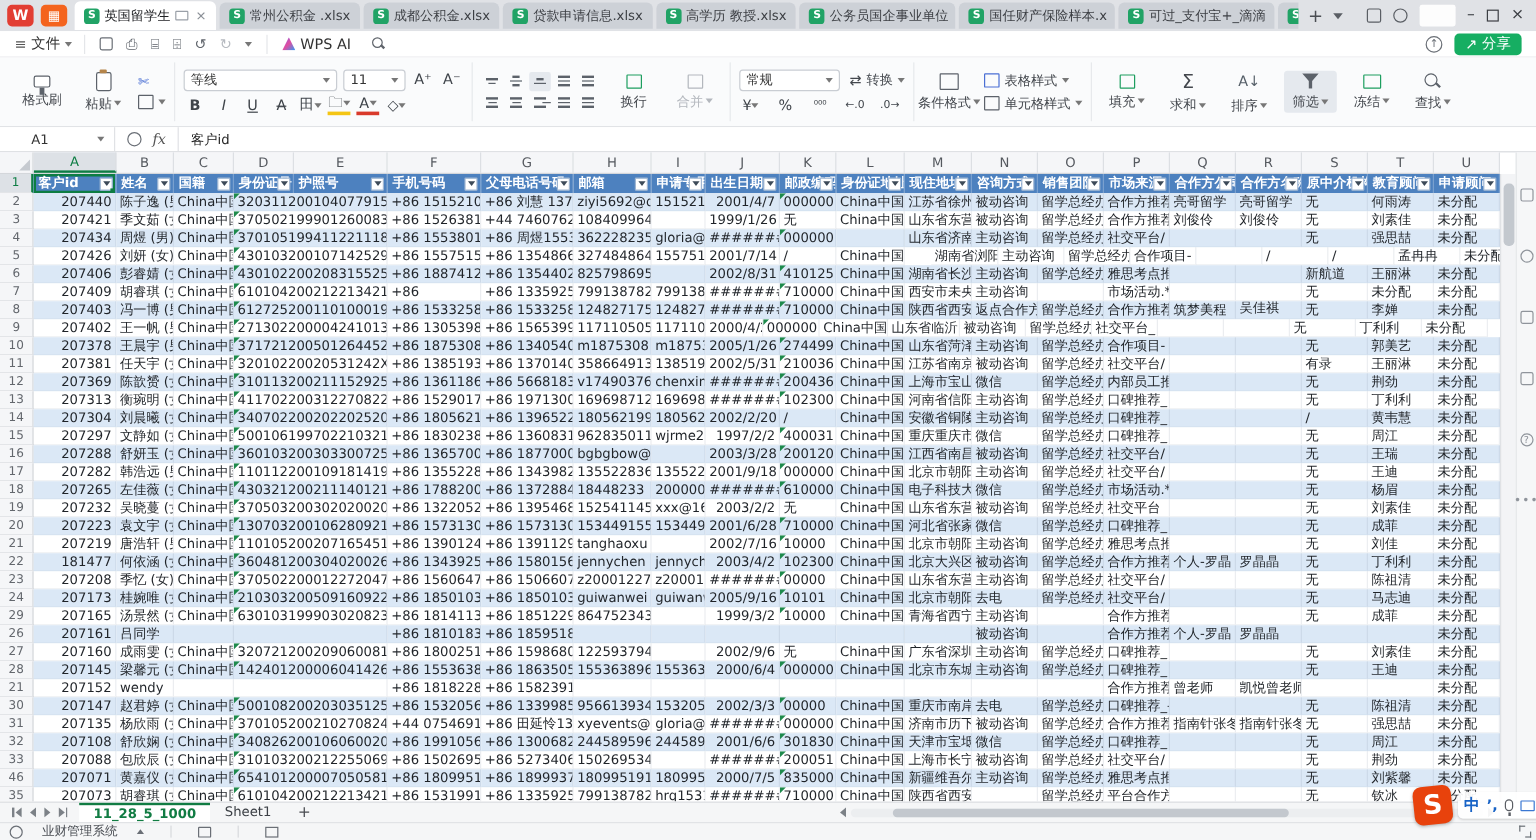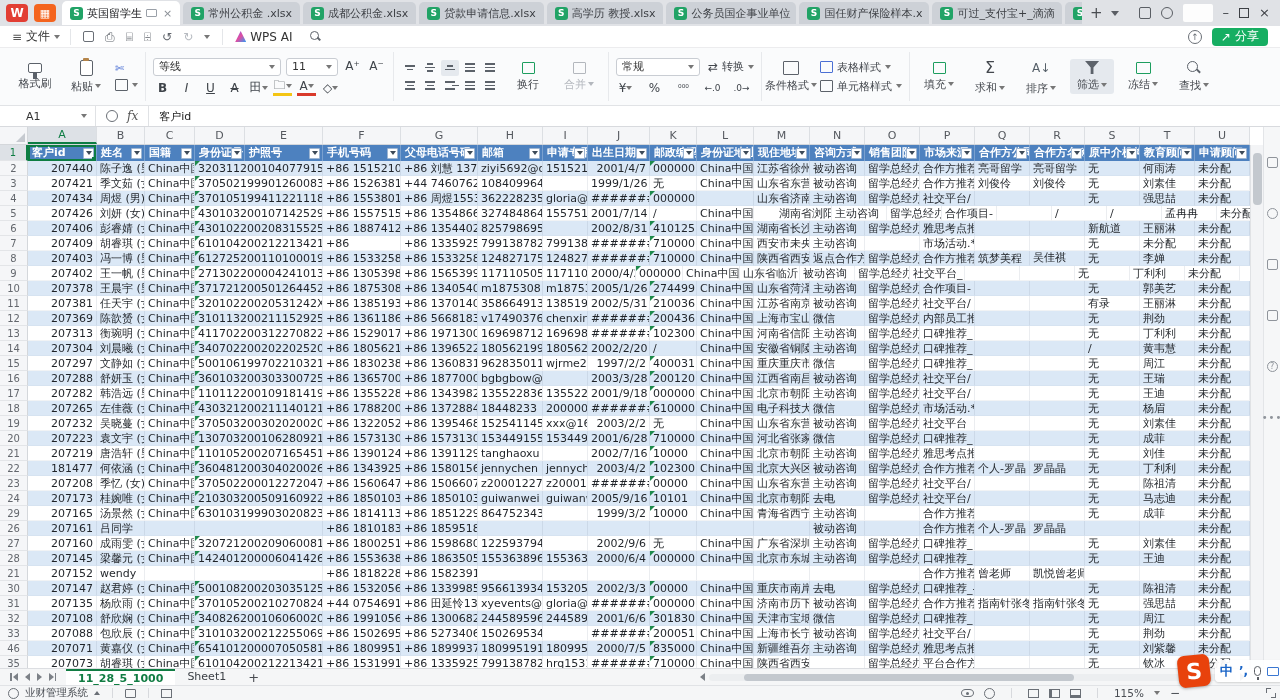--- a/index.html
+++ b/index.html
@@ -125,21 +125,21 @@
   .navbar-line { width:1.5px; height:8px; background:#7c8187; }
   .stab { padding:0 12px; height:17px; line-height:16px; color:#3c4046; }
   .stab.active { background:#ffffff; color:#117c43; font-weight:bold; border-top:2px solid #117c43; }
   .stab-add { padding:0 10px; font-size:13px; color:#4a4d52; }
   .hscroll { position:absolute; left:700px; top:673px; width:545px; height:8px; display:flex; align-items:center; gap:4px; }
   .htrack { flex:1; height:7px; background:#eceef0; border-radius:4px; position:relative; }
   .hthumb { position:absolute; left:35px; top:0; width:330px; height:7px; background:#c3c8ce; border-radius:4px; }
 
   
   .statusbar { position:absolute; left:0; top:685px; width:1280px; height:15px; background:#f5f6f7; border-top:1px solid #e1e3e6; display:flex; align-items:center; font-size:10.5px; color:#4a4e54; }
-  .sb-left { display:flex; align-items:center; gap:6px; padding:0 8px; }
+  .sb-left { display:flex; align-items:center; gap:16px; padding:0 8px; }
   .sb-circ { width:11px; height:11px; border:1.2px solid #6a6f76; border-radius:50%; }
   .caret-u { width:0;height:0;border-left:3.5px solid transparent;border-right:3.5px solid transparent;border-bottom:4.5px solid #6a6f76; }
   .sb-sep { width:1px; height:10px; background:#d7d9dd; margin:0 6px; }
   .sb-ic { width:11px; height:9px; border:1.2px solid #6a6f76; border-radius:1px; }
   .sb-right { margin-left:auto; display:flex; align-items:center; gap:10px; padding-right:100px; }
   .eye { width:13px; height:8px; border:1.2px solid #6a6f76; border-radius:50%/70%; position:relative; }
   .eye::after { content:""; position:absolute; left:4px; top:1.5px; width:3px; height:3px; background:#6a6f76; border-radius:50%; }
   .view-ic { width:11px; height:9px; border:1.2px solid #6a6f76; }
   .view-ic.v2 { border-left-width:3px; } .view-ic.v3 { border-bottom-width:3px; }
   .zoom-minus { font-size:12px; color:#4a4e54; }
@@ -1409,32 +1409,20 @@
   <div class="statusbar">
     <div class="sb-left">
       <span class="sb-circ"></span>
       <span>业财管理系统</span>
       <span class="caret-u"></span>
       <span class="sb-sep"></span>
       <span class="sb-ic"></span>
       <span class="sb-sep"></span>
       <span class="sb-ic" style="border-radius:0"></span>
     </div>
-    <div class="sb-right">
-      <span class="eye"></span>
-      <span class="sb-circ"></span>
-      <span class="sb-sep"></span>
-      <span class="view-ic"></span>
-      <span class="view-ic v2"></span>
-      <span class="view-ic v3"></span>
-      <span class="sb-sep"></span>
-      <span>115%</span>
-      <span class="caret-d"></span>
-      <span class="zoom-minus">−</span>
-    </div>
   </div>
 
   <div class="sogou">
     <div class="sogou-s">S</div>
     <div class="ime-items">
       <span class="ime-zh">中</span>
       <span class="ime-comma">’,</span>
       <span class="mic"></span>
       <span class="ime-rect"></span>
 

